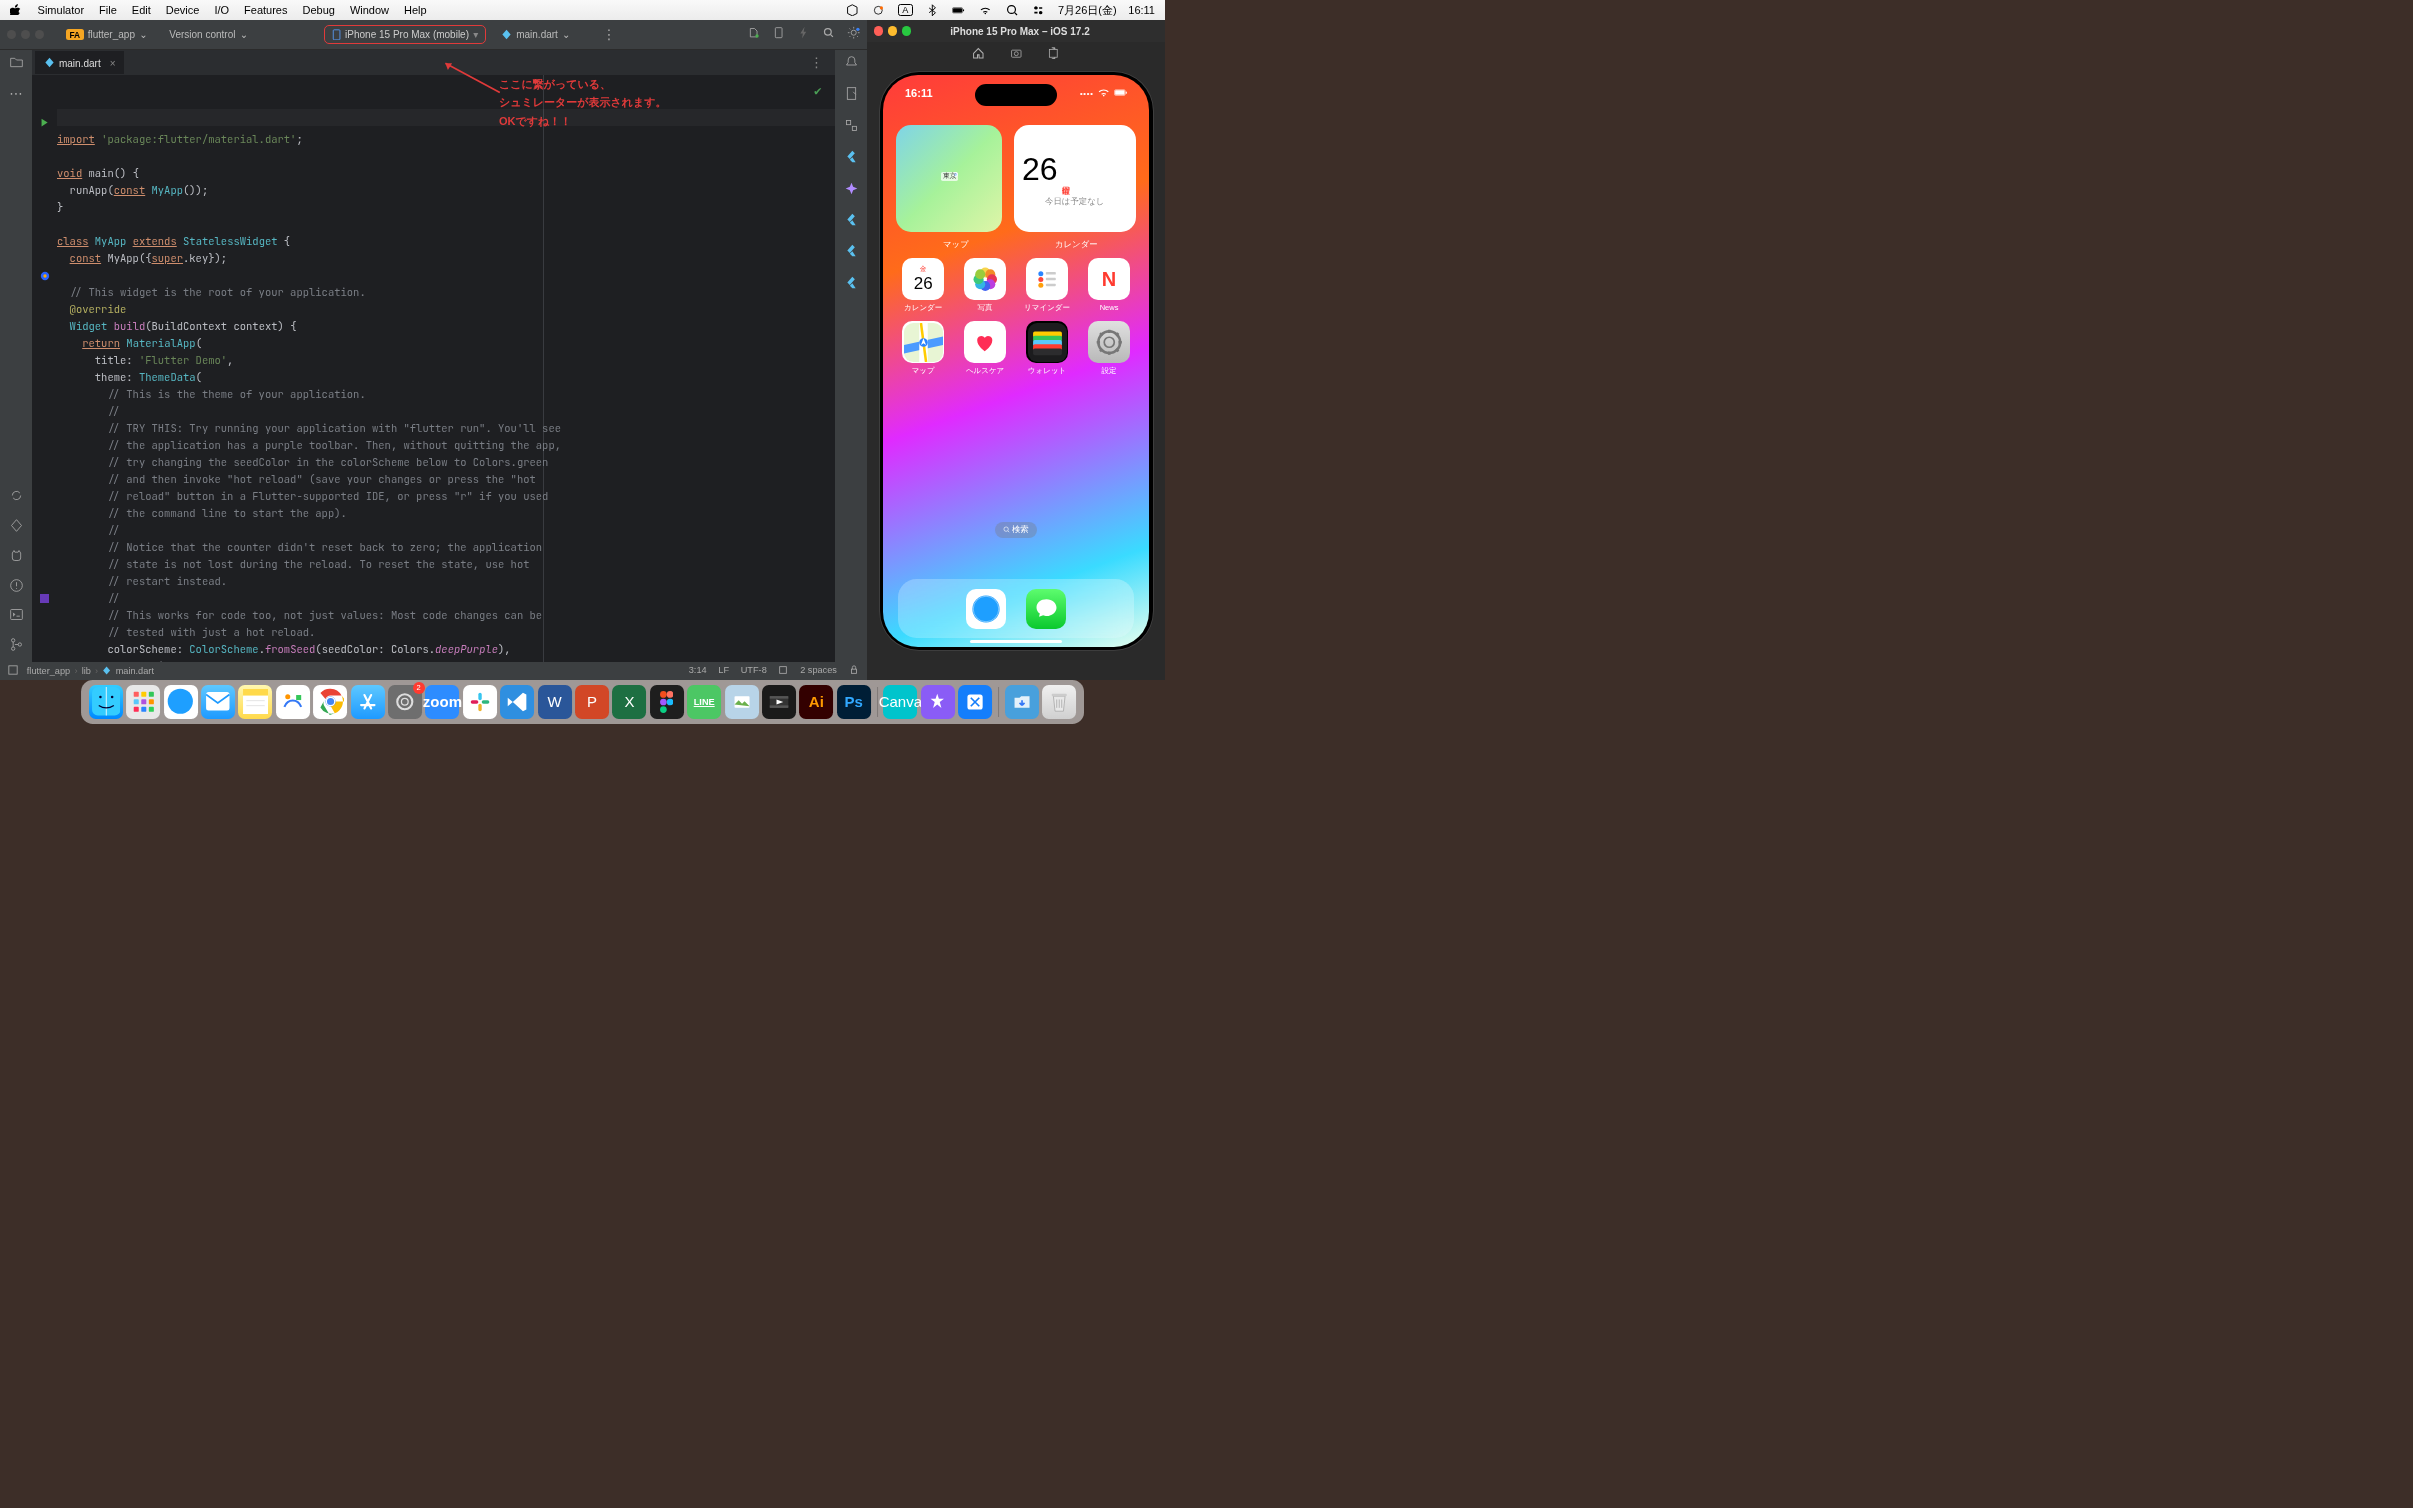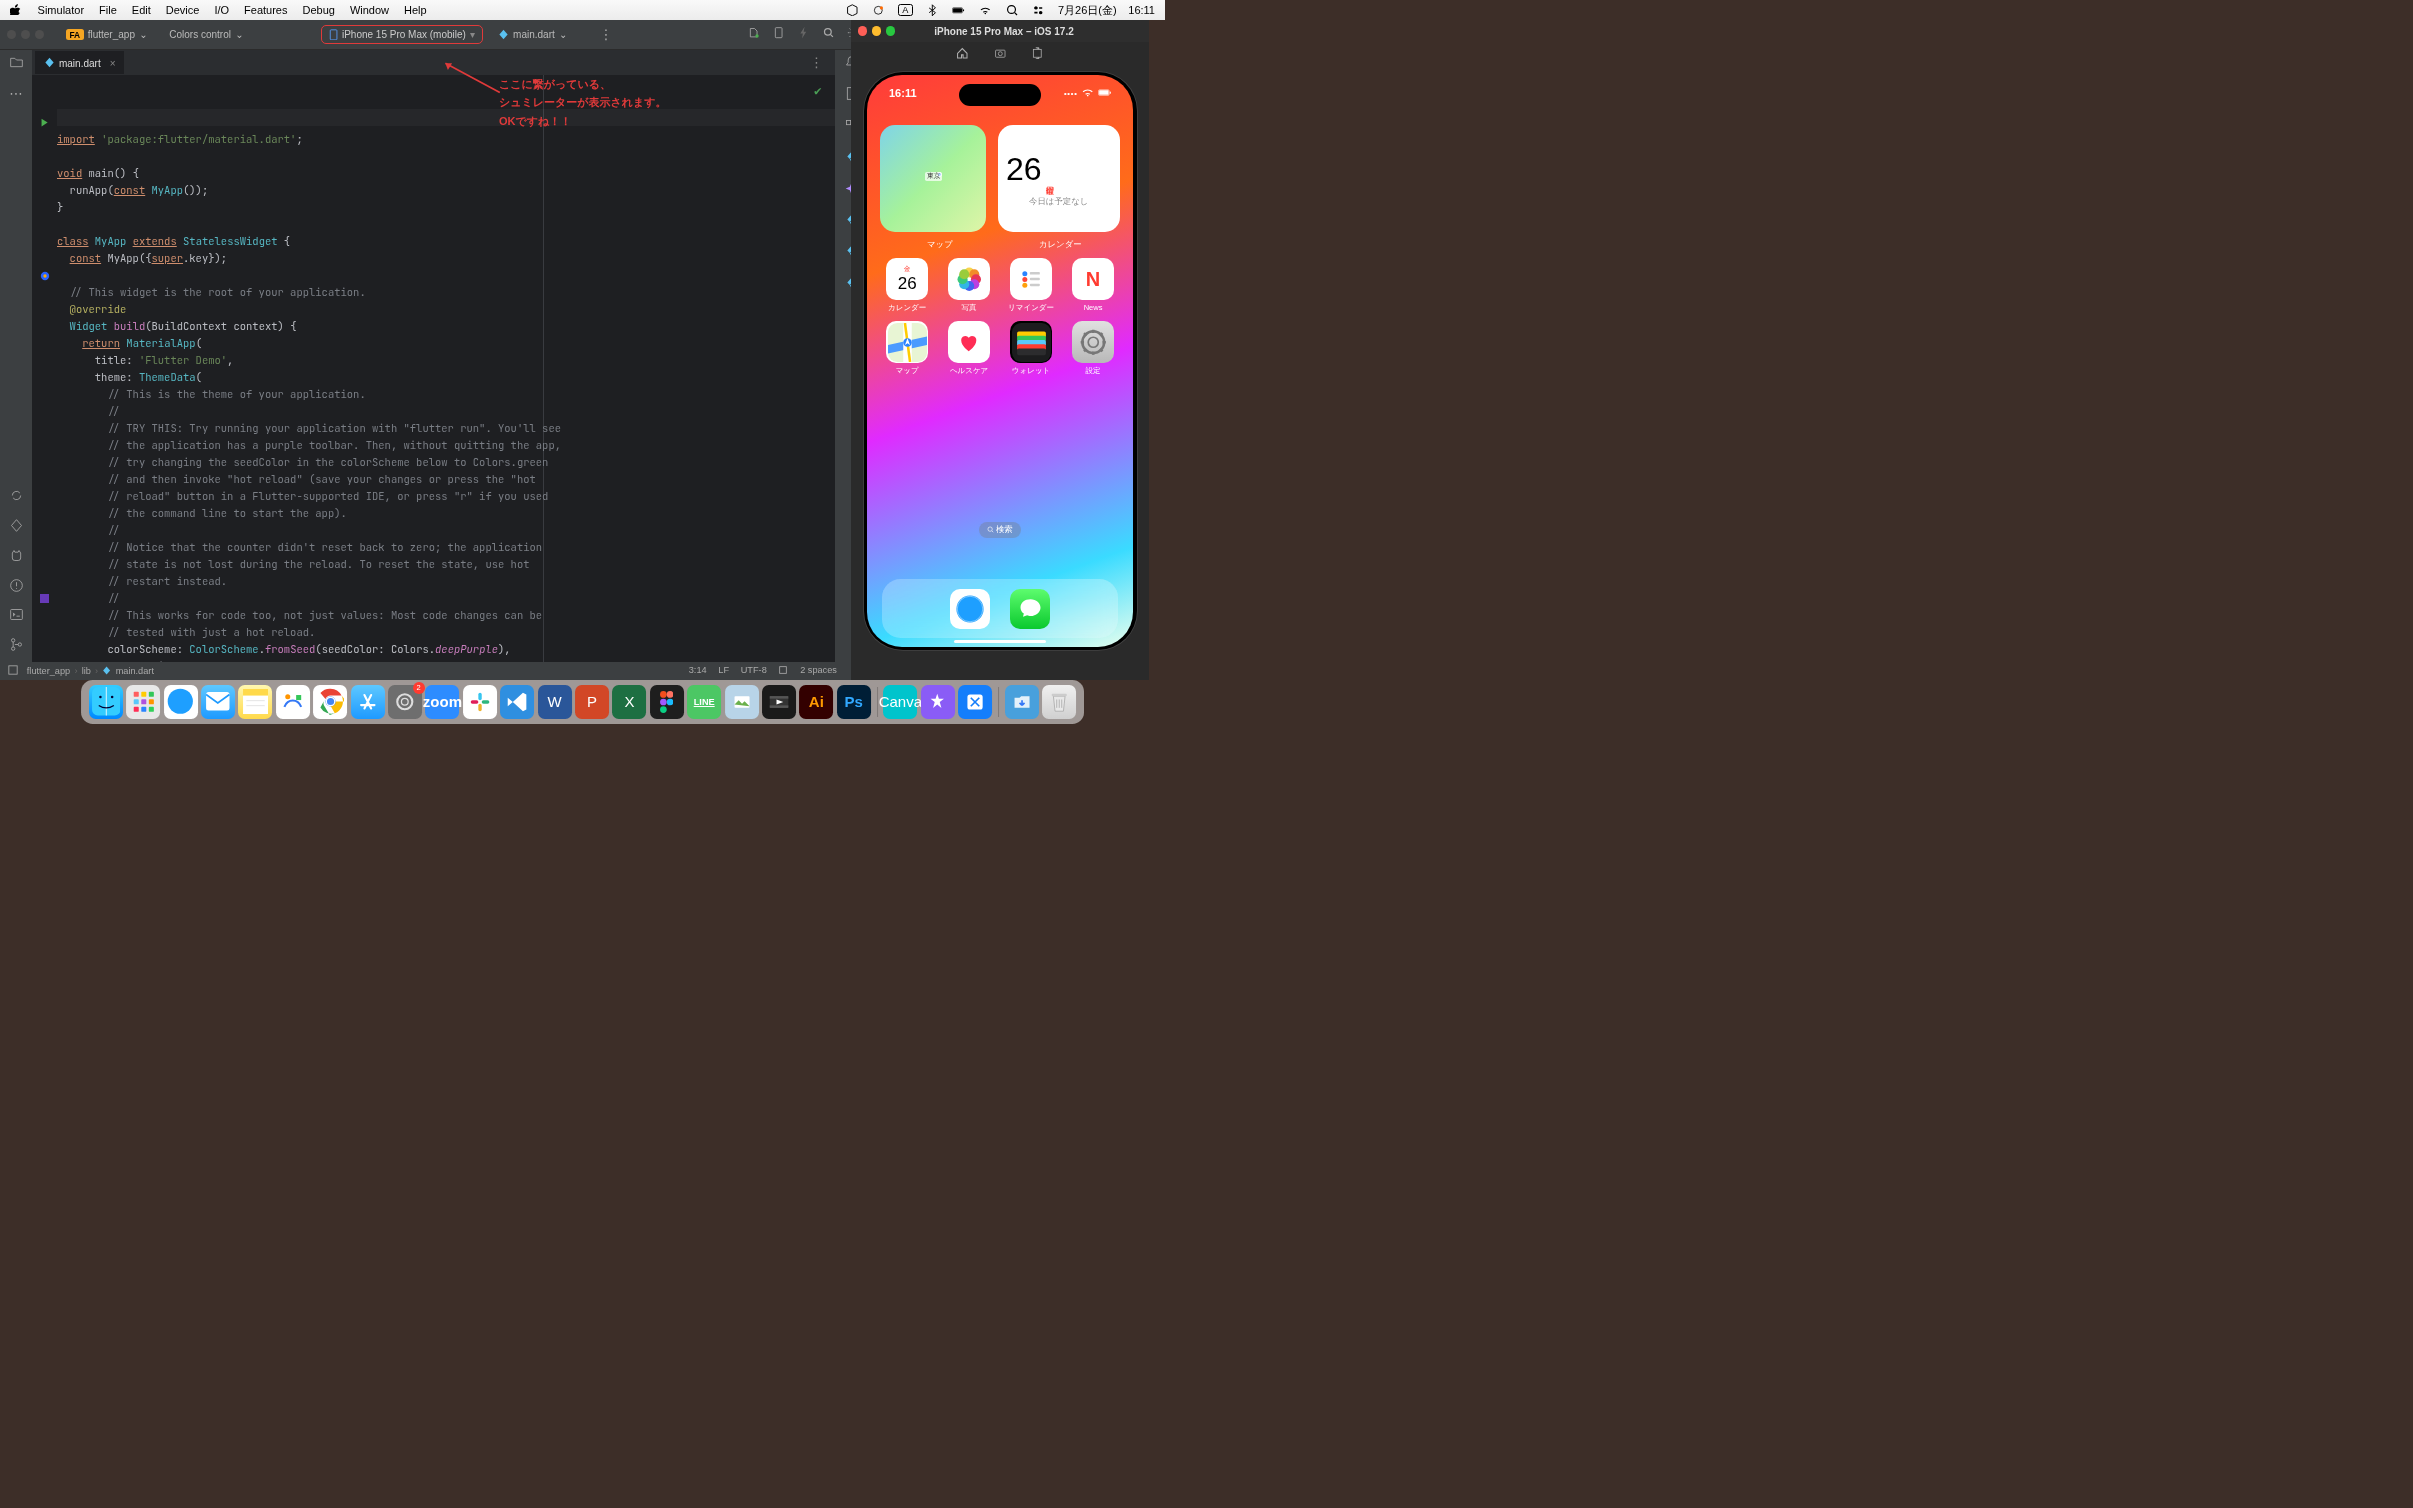--- a/index.html
+++ b/index.html
@@ -56,21 +56,21 @@
 
 .annotation{ position:absolute; top:55px; left:499px; color:#e03a3a; font-size:11px; font-weight:600; line-height:18.4px; z-index:5;}
 .ann-arrow{ position:absolute; top:39px; left:437px; z-index:5;}
 
 .status-bar{ height:18.4px; background:#3c3f41; color:#aaa; font-size:9.2px; display:flex; align-items:center; padding:0 8.4px; gap:8.4px;}
 .status-bar .bc{ display:flex; gap:4.2px; align-items:center;}
 .status-bar .bc .sep{color:#666;}
 .status-bar .right{margin-left:auto; display:flex; gap:11.7px;}
 
 
-.sim-window{ position:absolute; top:20px; right:16px; width:298px; height:660px; background:#2a2a2a; }
+.sim-window{ position:absolute; top:20px; right:0; width:298px; height:660px; background:#2a2a2a; }
 .sim-titlebar{ height:22px; display:flex; align-items:center; padding:0 6.7px; gap:5px; background:#2e2e2e;}
 .sim-titlebar .tr{ display:flex; gap:5px;}
 .sim-titlebar .tr span{ width:9.2px;height:9.2px;border-radius:50%;}
 .tr-r{background:#ff5f57;} .tr-y{background:#febc2e;} .tr-g{background:#28c840;}
 .sim-title{ color:#ddd; font-size:10px; margin-left:34px; font-weight:600;}
 .sim-toolbar{ height:25px; display:flex; justify-content:center; gap:25px; align-items:center; background:#2a2a2a;}
 .sim-toolbar svg{width:12.6px;height:12.6px;fill:#b0b0b0;}
 
 .phone{ position:absolute; top:52px; left:12.6px; width:273px; height:578px; background:#000; border-radius:39px; padding:3.4px; box-shadow:0 0 0 0.8px #444;}
 .screen{ width:100%; height:100%; border-radius:35px; overflow:hidden; position:relative; background:linear-gradient(160deg,#ff3b3b 0%,#ff6b1a 30%,#e02aff 55%,#3adbff 85%,#e8ffee 100%);}
@@ -217,21 +217,21 @@
         <span></span>
         <span></span>
         <span></span>
       </div>
     <div class="titlebar-item">
       <span class="proj-badge">FA</span>
       <span>flutter_app</span>
       <span>⌄</span>
     </div>
     <div class="titlebar-item">
-      <span>Colors control</span>
+      <span>Version control</span>
       <span>⌄</span>
     </div>
     <div style="flex:0.3"></div>
     <div class="device-select">
       <svg viewBox="0 0 10 14">
           <rect x="1" y="1" width="8" height="12" rx="1" fill="none" stroke="#5aa0ff"></rect>
         </svg>
       <span>iPhone 15 Pro Max (mobile)</span>
       <span style="color:#888">▾</span>
     </div>

